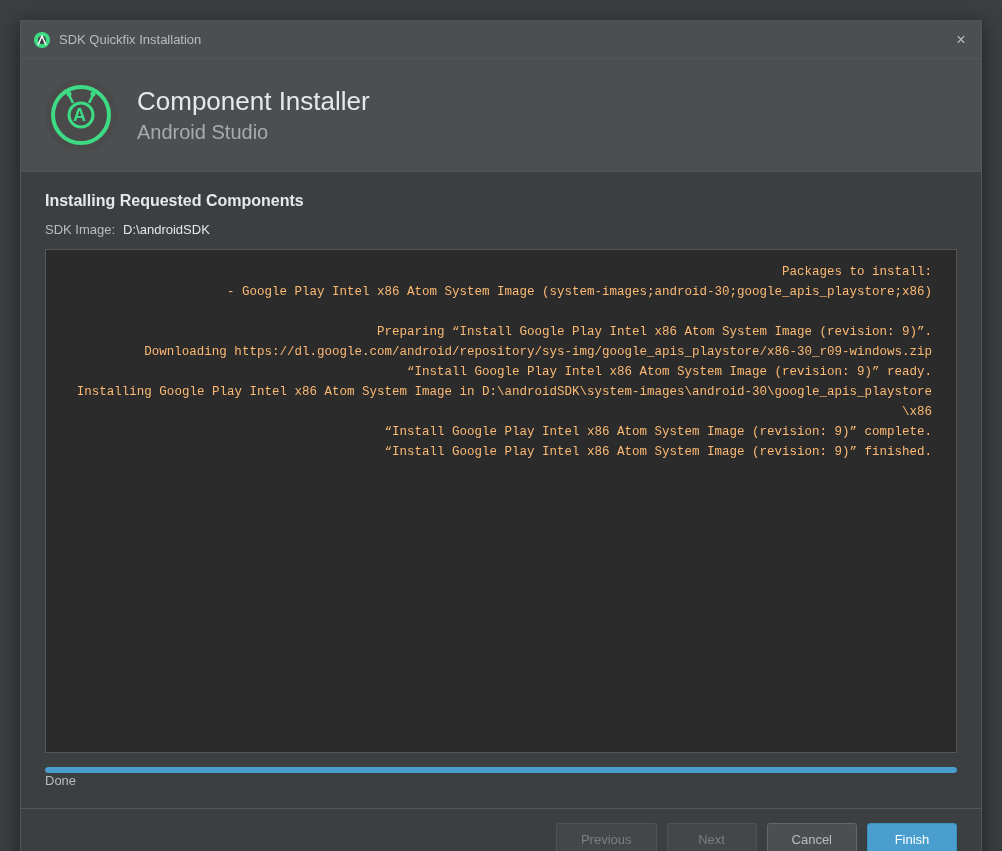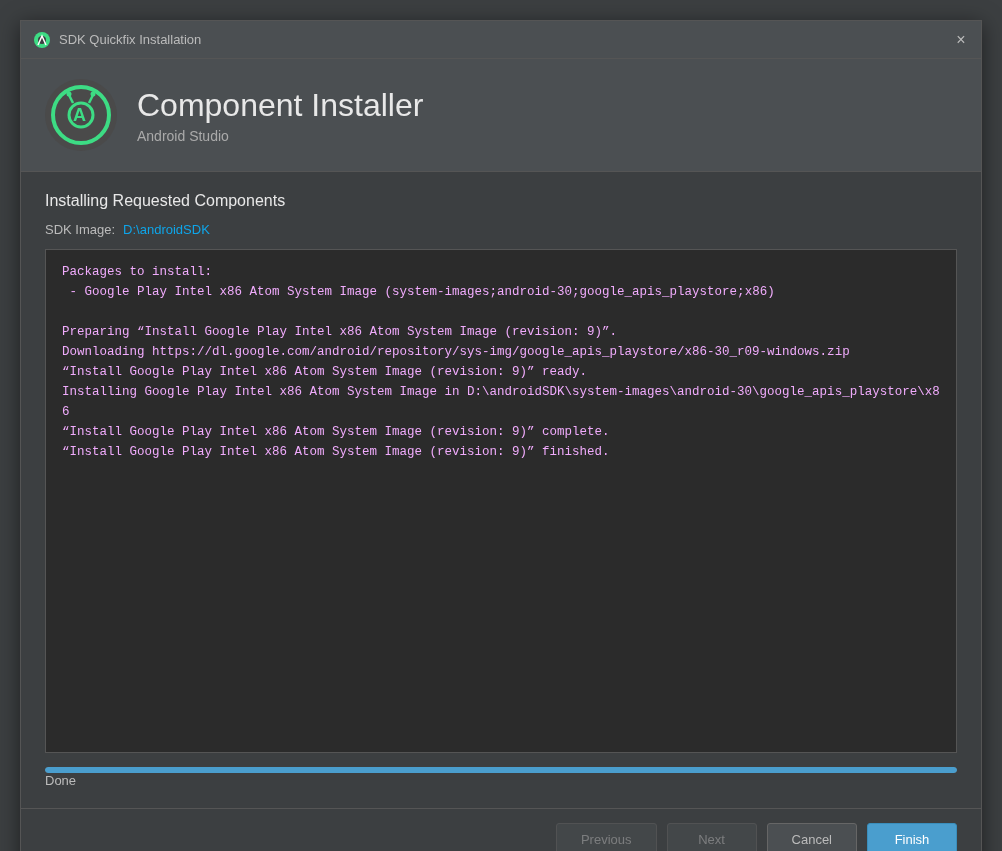--- a/index.html
+++ b/index.html
@@ -86,77 +86,78 @@
       border-radius: 50%;
       background: #4a4a4a;
       display: flex;
       align-items: center;
       justify-content: center;
       flex-shrink: 0;
     }
 
     .header-text h1 {
       color: #e8e8e8;
-      font-size: 32px;
+      font-size: 26px;
       font-weight: 300;
       line-height: 1.2;
     }
 
     .header-text p {
       color: #aaaaaa;
-      font-size: 14px;
+      font-size: 20px;
       margin-top: 4px;
     }
 
     
     .main-content {
       flex: 1;
       padding: 20px 24px;
       display: flex;
       flex-direction: column;
       overflow: hidden;
     }
 
     .section-title {
       color: #e8e8e8;
       font-size: 16px;
-      font-weight: 400;
+      font-weight: 700;
       margin-bottom: 12px;
     }
 
     .sdk-path-row {
       display: flex;
       align-items: center;
       gap: 8px;
       margin-bottom: 12px;
       color: #bbbbbb;
       font-size: 13px;
     }
 
     .sdk-path-label {
       color: #bbbbbb;
     }
 
     .sdk-path-value {
-      color: #0ea5e9;
+      color: #e5e5e5;
     }
 
     
     .log-area {
       flex: 1;
       background: #2b2b2b;
       border: 1px solid #555;
-      padding: 12px 16px;
+      padding: 12px 24px;
       overflow-y: auto;
       font-family: 'Courier New', Courier, monospace;
       font-size: 12.5px;
-      color: #f0abfc;
+      color: #fdba74;
       line-height: 1.6;
       white-space: pre-wrap;
       word-break: break-all;
+      text-align: right;
     }
 
     
     .progress-container {
       margin-top: 14px;
       height: 6px;
       background: #555;
       border-radius: 3px;
       overflow: hidden;
       flex-shrink: 0;

